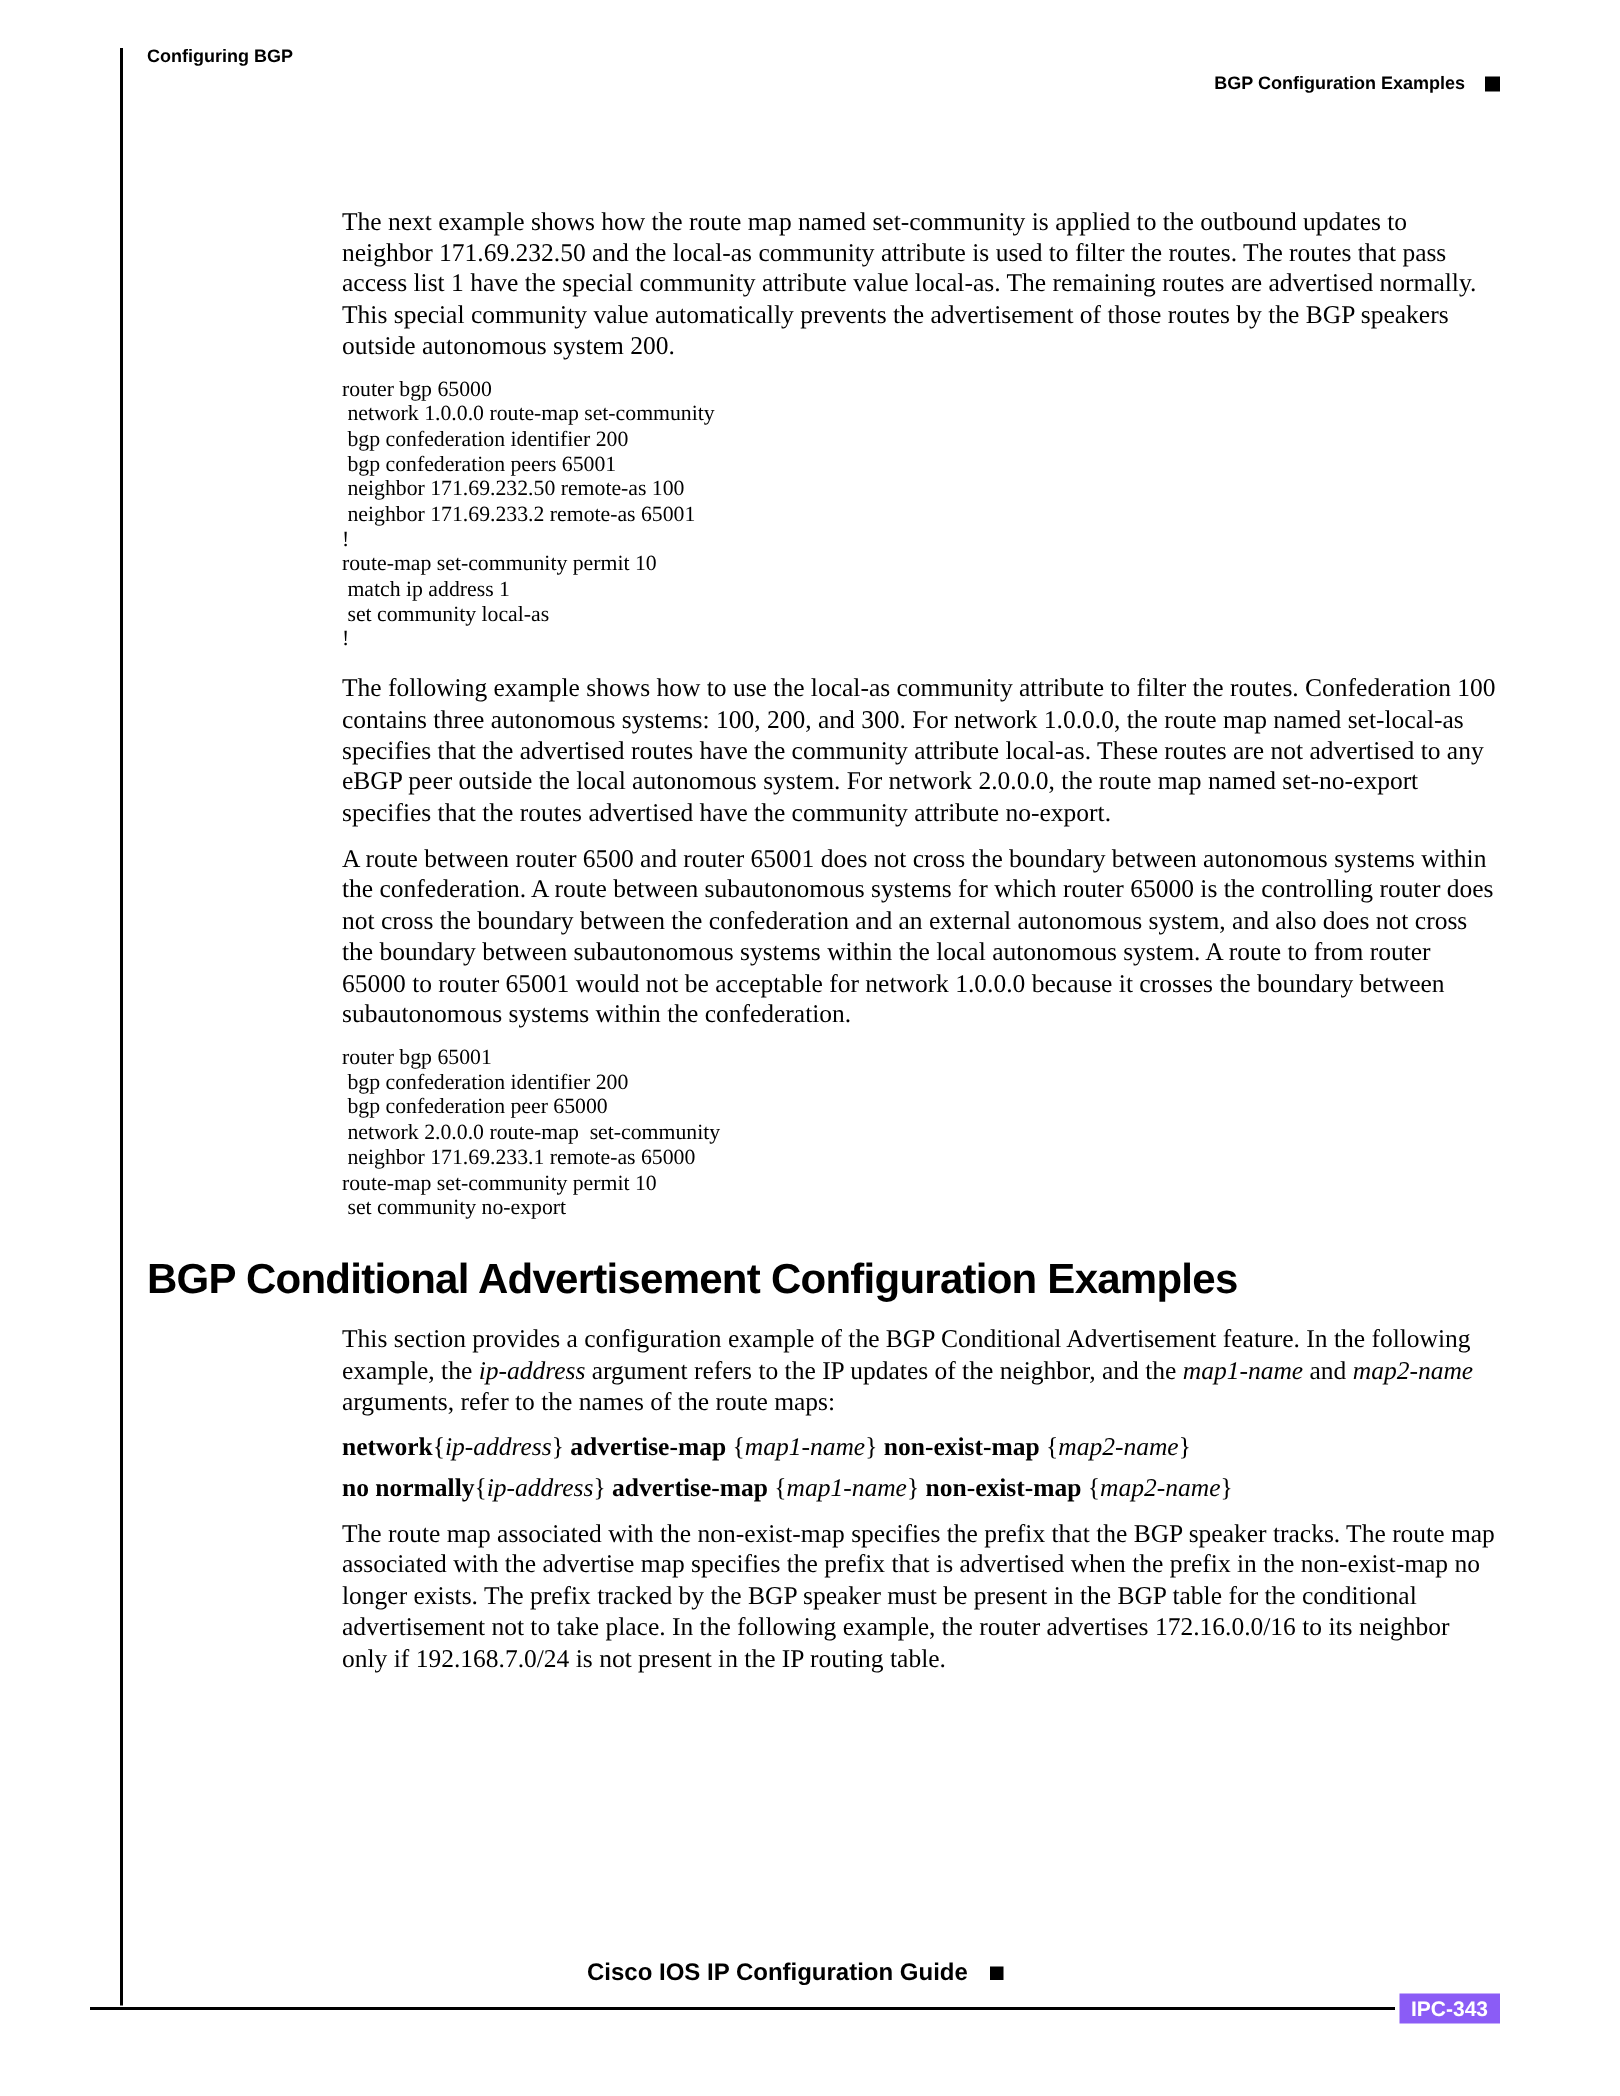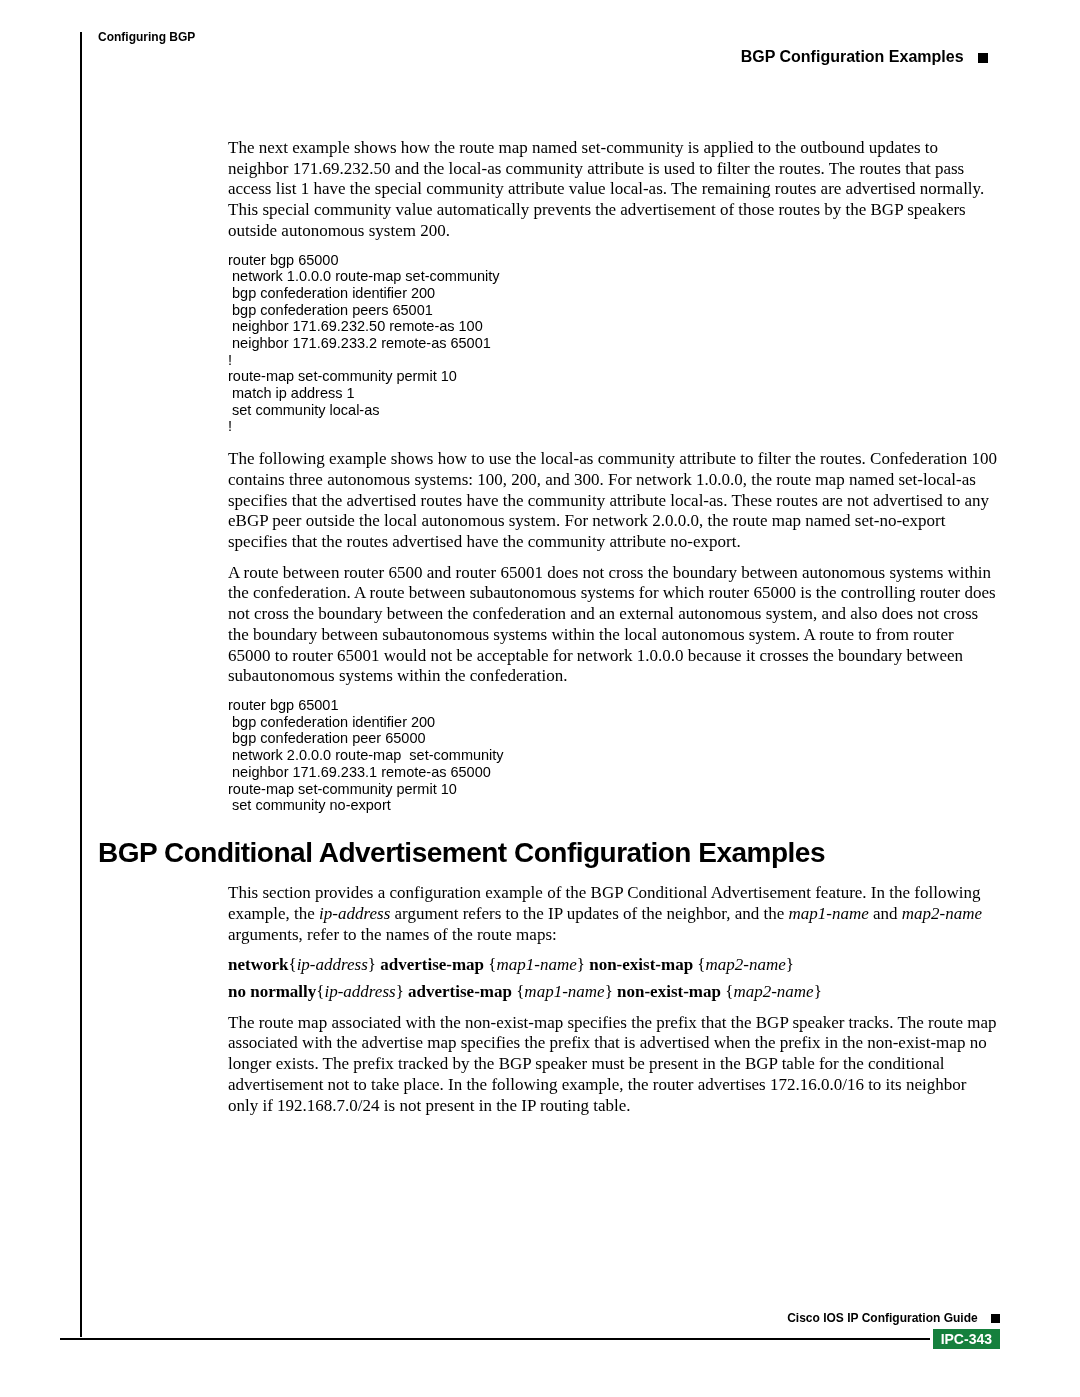--- a/index.html
+++ b/index.html
@@ -30,46 +30,46 @@
     margin-left: 18px;
     height: 48px;
   }
   .header-left {
     font-family: Arial, Helvetica, sans-serif;
     font-weight: bold;
     font-size: 12px;
   }
   .header-right {
     position: absolute;
-    right: 12px;
+    right: 0;
     top: 18px;
     font-family: Arial, Helvetica, sans-serif;
     font-weight: bold;
-    font-size: 16px;
+    font-size: 12px;
   }
   .sq {
     display: inline-block;
     width: 10px;
     height: 10px;
     background: #000;
     vertical-align: middle;
     margin-left: 10px;
   }
   .content {
     margin-left: 148px;
     margin-right: 0px;
     font-size: 17px;
     line-height: 1.22;
   }
   .content p {
     margin: 0 0 10px 0;
     text-align: left;
   }
   pre.code {
-    font-family: Liberation Sans, sans-serif;
+    font-family: Liberation Serif, serif;
     font-size: 14.5px;
     line-height: 1.15;
     white-space: pre;
     margin: 4px 0 14px 0;
   }
   h2.section {
     margin-left: 18px;
     font-family: Arial, Helvetica, sans-serif;
     font-weight: 900;
     font-size: 28px;
@@ -84,42 +84,43 @@
   .syntax .i { font-style: italic; }
   .footer {
     position: absolute;
     right: 80px;
     bottom: 48px;
     text-align: right;
     font-family: Arial, Helvetica, sans-serif;
   }
   .footer .guide {
     font-weight: bold;
-    font-size: 12px;
+    font-size: 16px;
+    text-align: center;
   }
   .footer .guide .sq { width:9px; height:9px; }
   .footer .pagebar {
     margin-top: 4px;
     height: 20px;
     width: 940px;
     position: relative;
   }
   .footer .pagebar .line {
     position: absolute;
     right: 70px;
     left: 0;
     top: 9px;
     height: 2px;
     background: #000;
   }
   .footer .pagebar .tag {
     position: absolute;
     right: 0;
     top: 0;
-    background: #15803d;
+    background: #8b5cf6;
     color: #fff;
     font-weight: bold;
     font-size: 14px;
     padding: 2px 8px;
     font-family: Arial, Helvetica, sans-serif;
   }
 </style>
 </head>
 <body>
 

